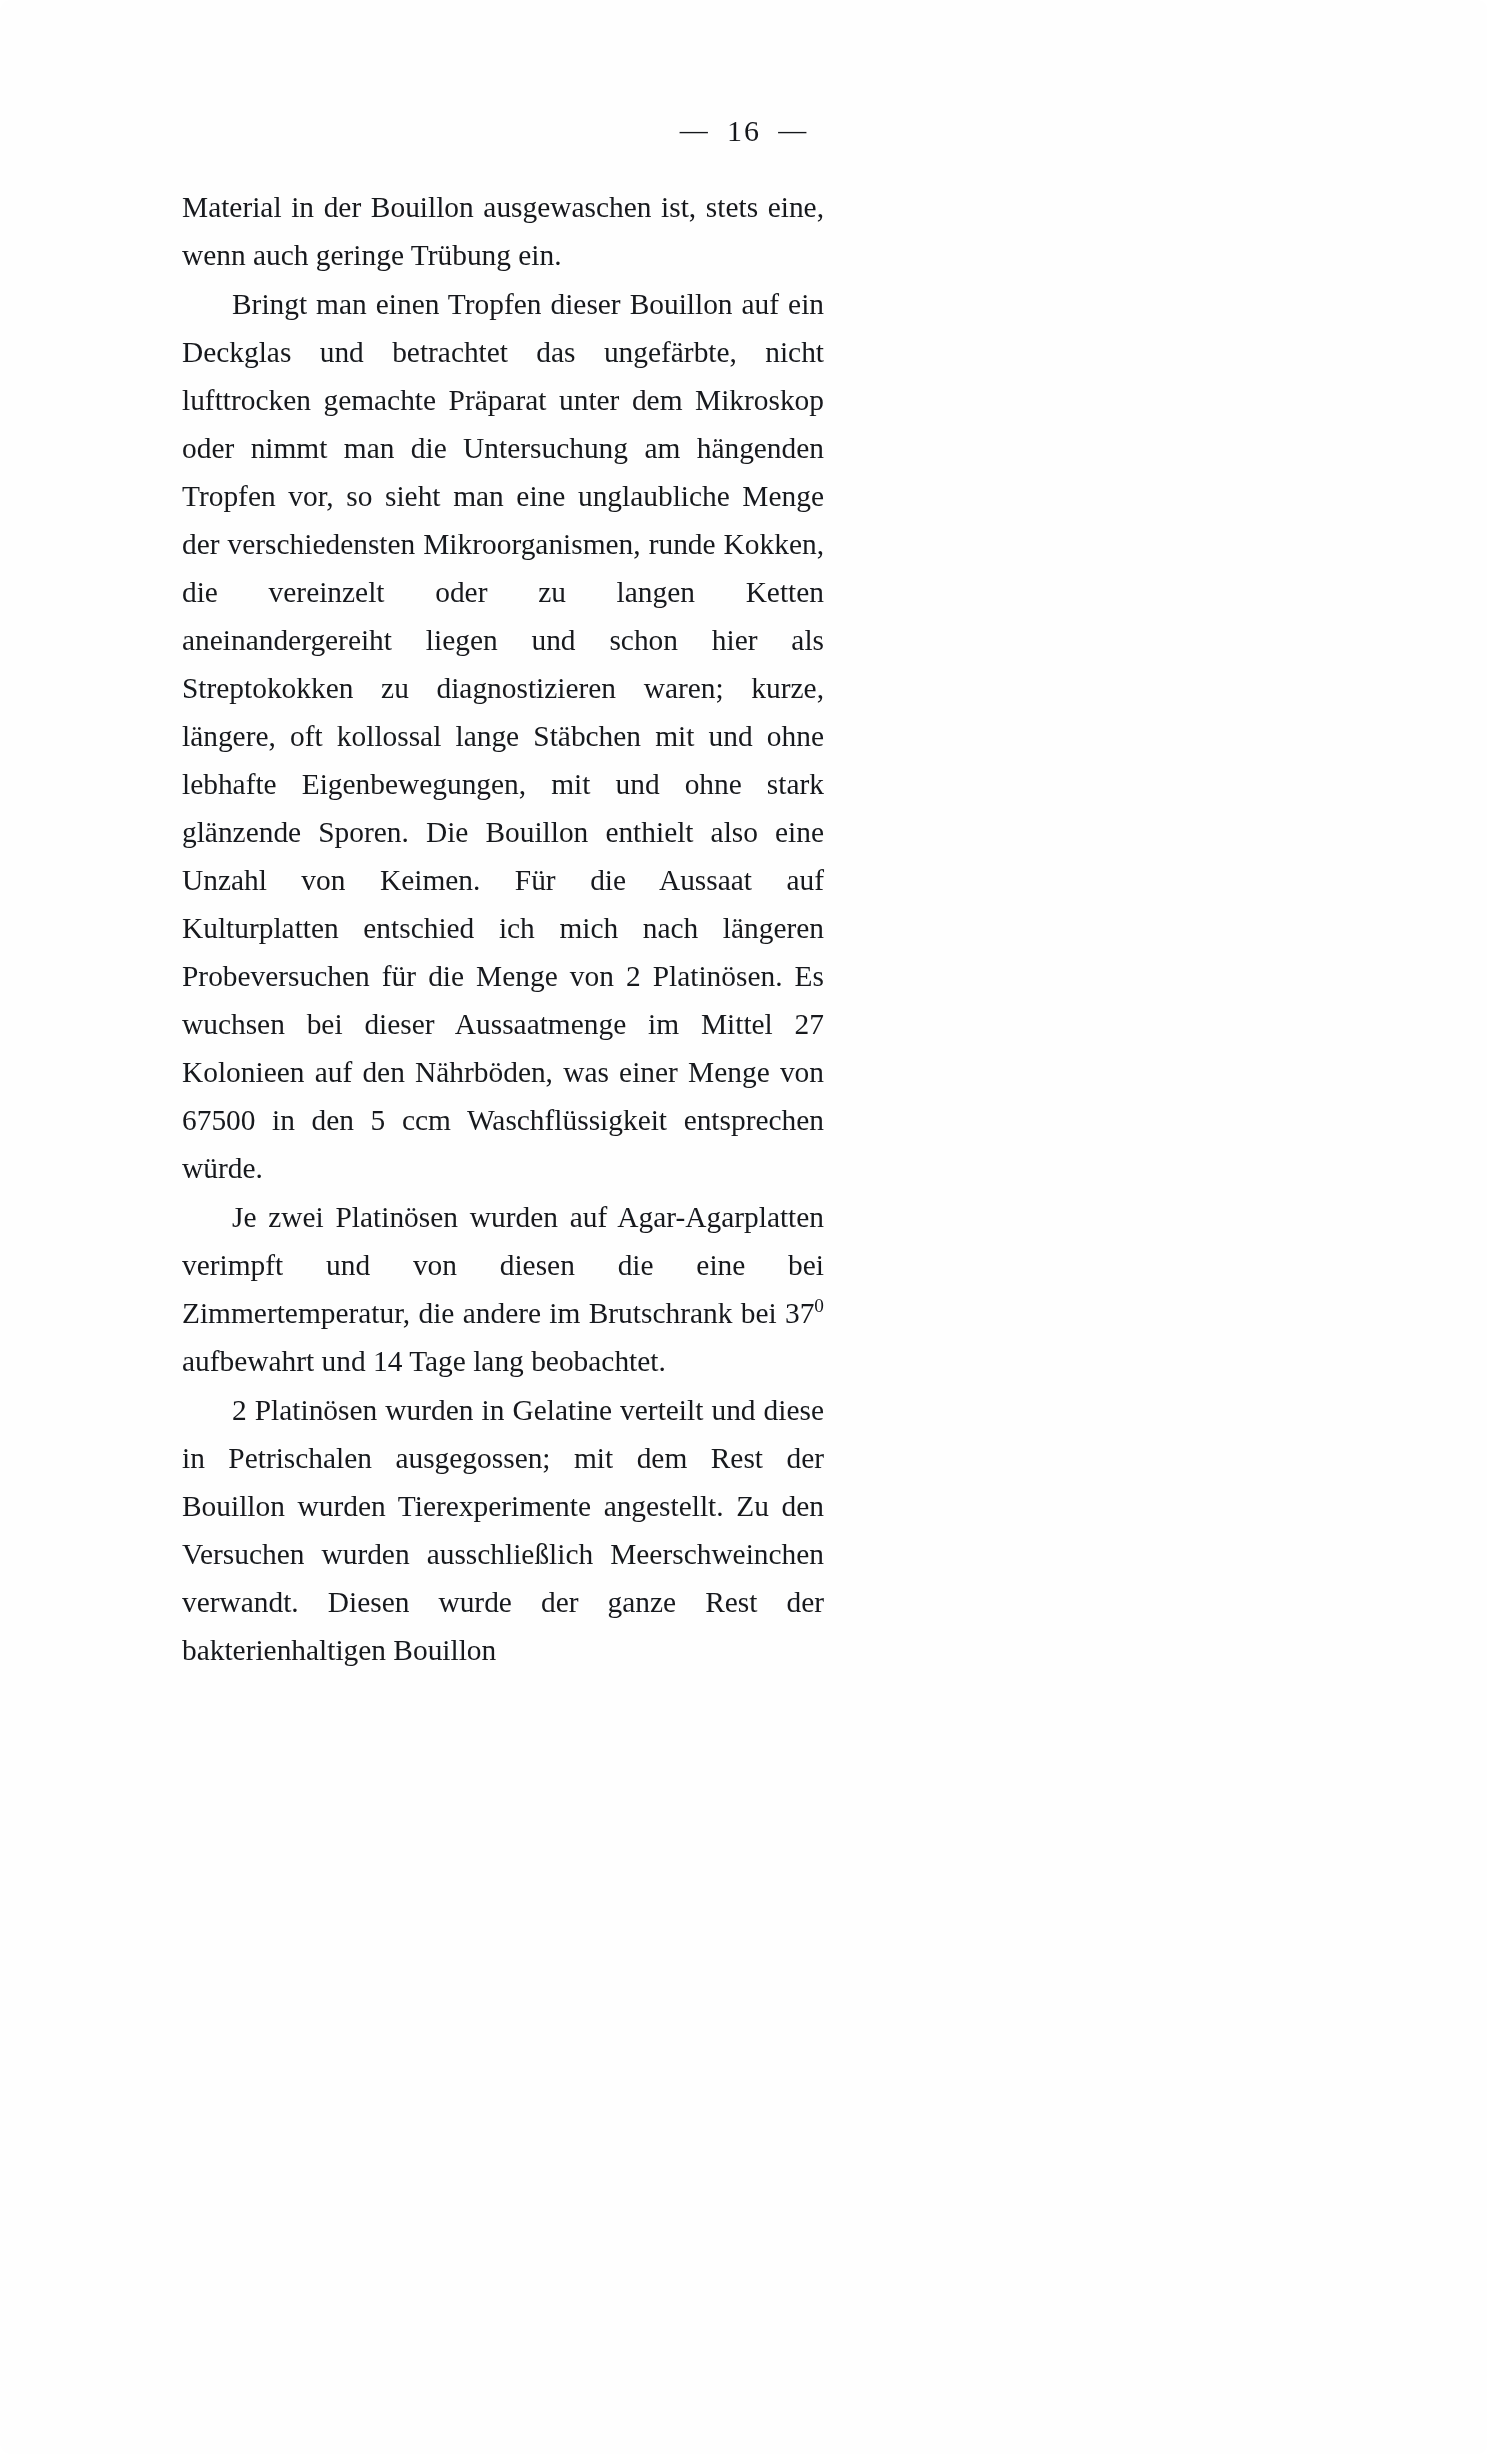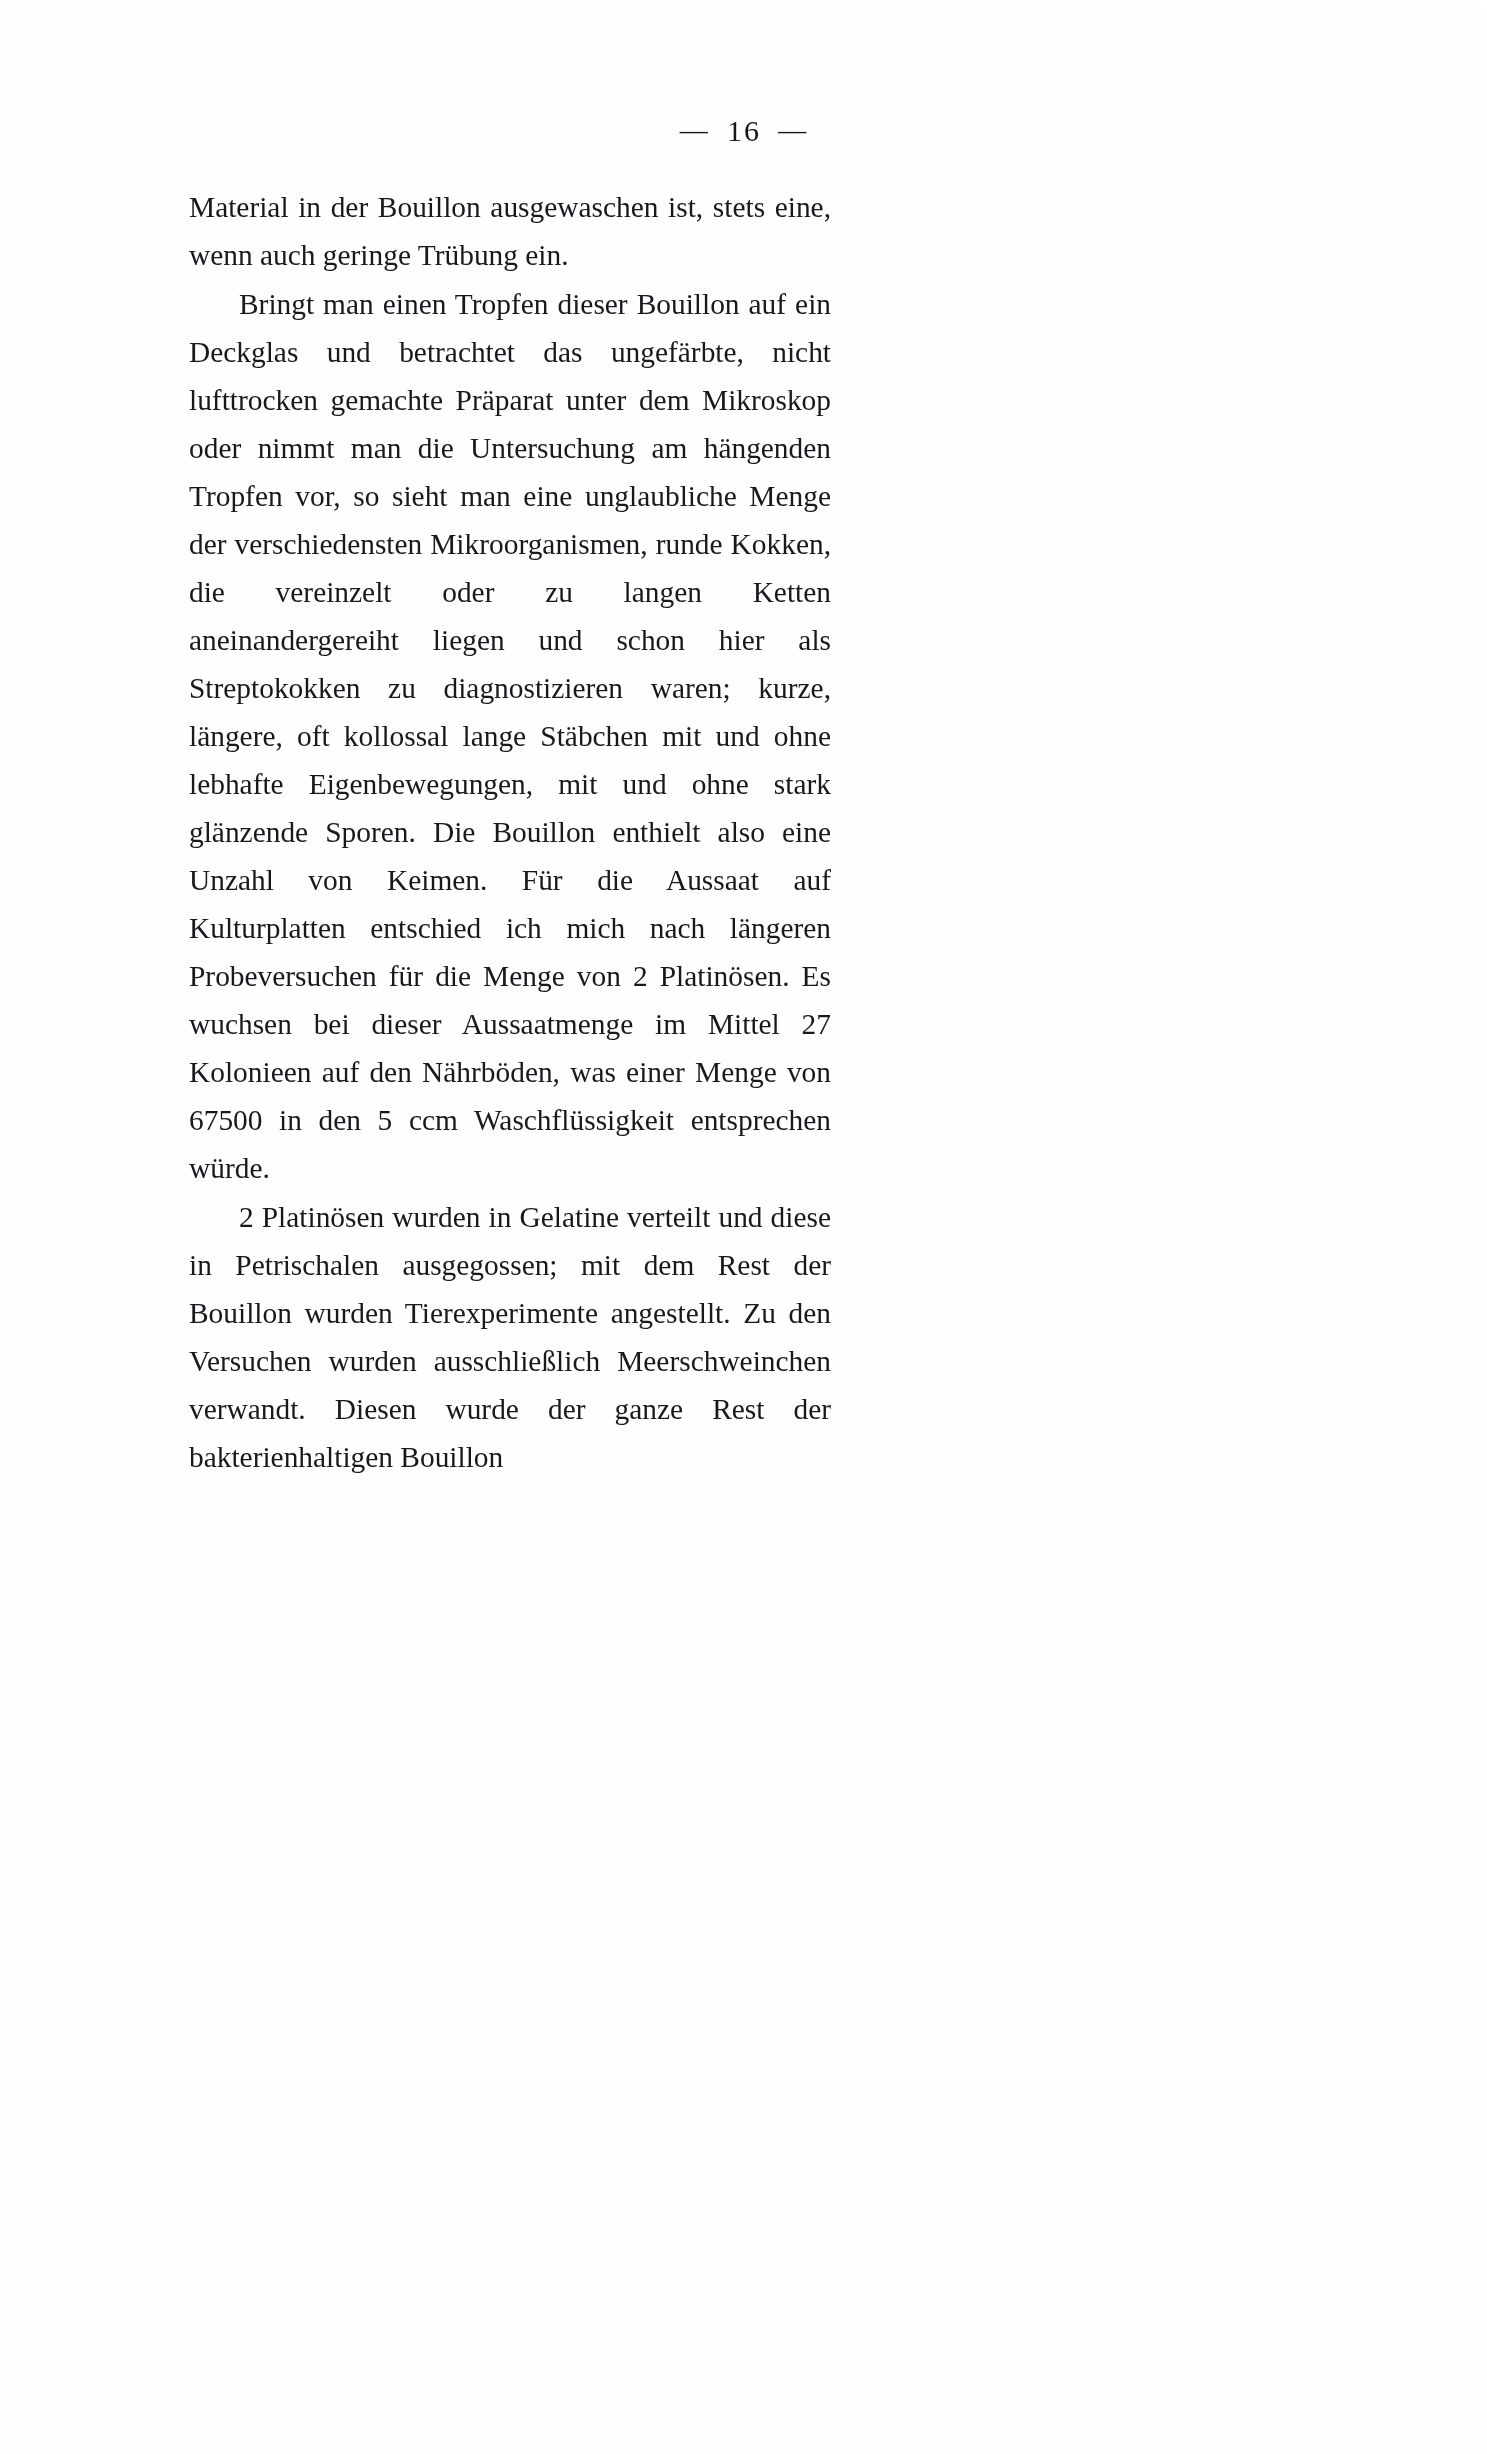--- a/index.html
+++ b/index.html
@@ -35,21 +35,21 @@
     color: #15171b;
   }
   .page-number .dash {
     display: inline-block;
     padding: 0 17.4px;
     font-size: 28px;
     vertical-align: 1.9px;
   }
   .body-text {
     position: absolute;
-    left: 189px;
+    left: 182px;
     top: 183px;
     width: 642px;
     font-size: 29.4px;
     line-height: 48px;
     text-align: justify;
     text-justify: inter-word;
     color: #17191d;
   }
   .body-text p {
     margin: 0 0 1px 0;
@@ -74,18 +74,19 @@
   </div>
 
   <div class="body-text">
 
     <p class="no-indent">Material in der Bouillon ausgewaschen ist, stets eine, wenn auch geringe Trübung ein.</p>
 
 
     <p>Bringt man einen Tropfen dieser Bouillon auf ein Deckglas und betrachtet das ungefärbte, nicht lufttrocken gemachte Präparat unter dem Mikroskop oder nimmt man die Untersuchung am hängenden Tropfen vor, so sieht man eine unglaubliche Menge der verschiedensten Mikroorganismen, runde Kokken, die vereinzelt oder zu langen Ketten aneinandergereiht liegen und schon hier als Streptokokken zu diagnostizieren waren; kurze, längere, oft kollossal lange Stäbchen mit und ohne lebhafte Eigenbewegungen, mit und ohne stark glänzende Sporen. Die Bouillon enthielt also eine Unzahl von Keimen. Für die Aussaat auf Kulturplatten entschied ich mich nach längeren Probeversuchen für die Menge von 2 Platinösen. Es wuchsen bei dieser Aussaatmenge im Mittel 27 Kolonieen auf den Nährböden, was einer Menge von 67500 in den 5 ccm Waschflüssigkeit entsprechen würde.</p>
 
 
+    <p><span>Je zwei Platinösen wurden auf Agar-Agarplatten verimpft und von diesen die eine bei Zimmertemperatur, die andere im Brutschrank bei 37</span><span class="sup">0</span><span> aufbewahrt und 14 Tage lang beobachtet.</span></p>
 
     <p>2 Platinösen wurden in Gelatine verteilt und diese in Petrischalen ausgegossen; mit dem Rest der Bouillon wurden Tierexperimente angestellt. Zu den Versuchen wurden ausschließlich Meerschweinchen verwandt. Diesen wurde der ganze Rest der bakterienhaltigen Bouillon</p>
 
   </div>
 </div>
 
 
 </body></html>

